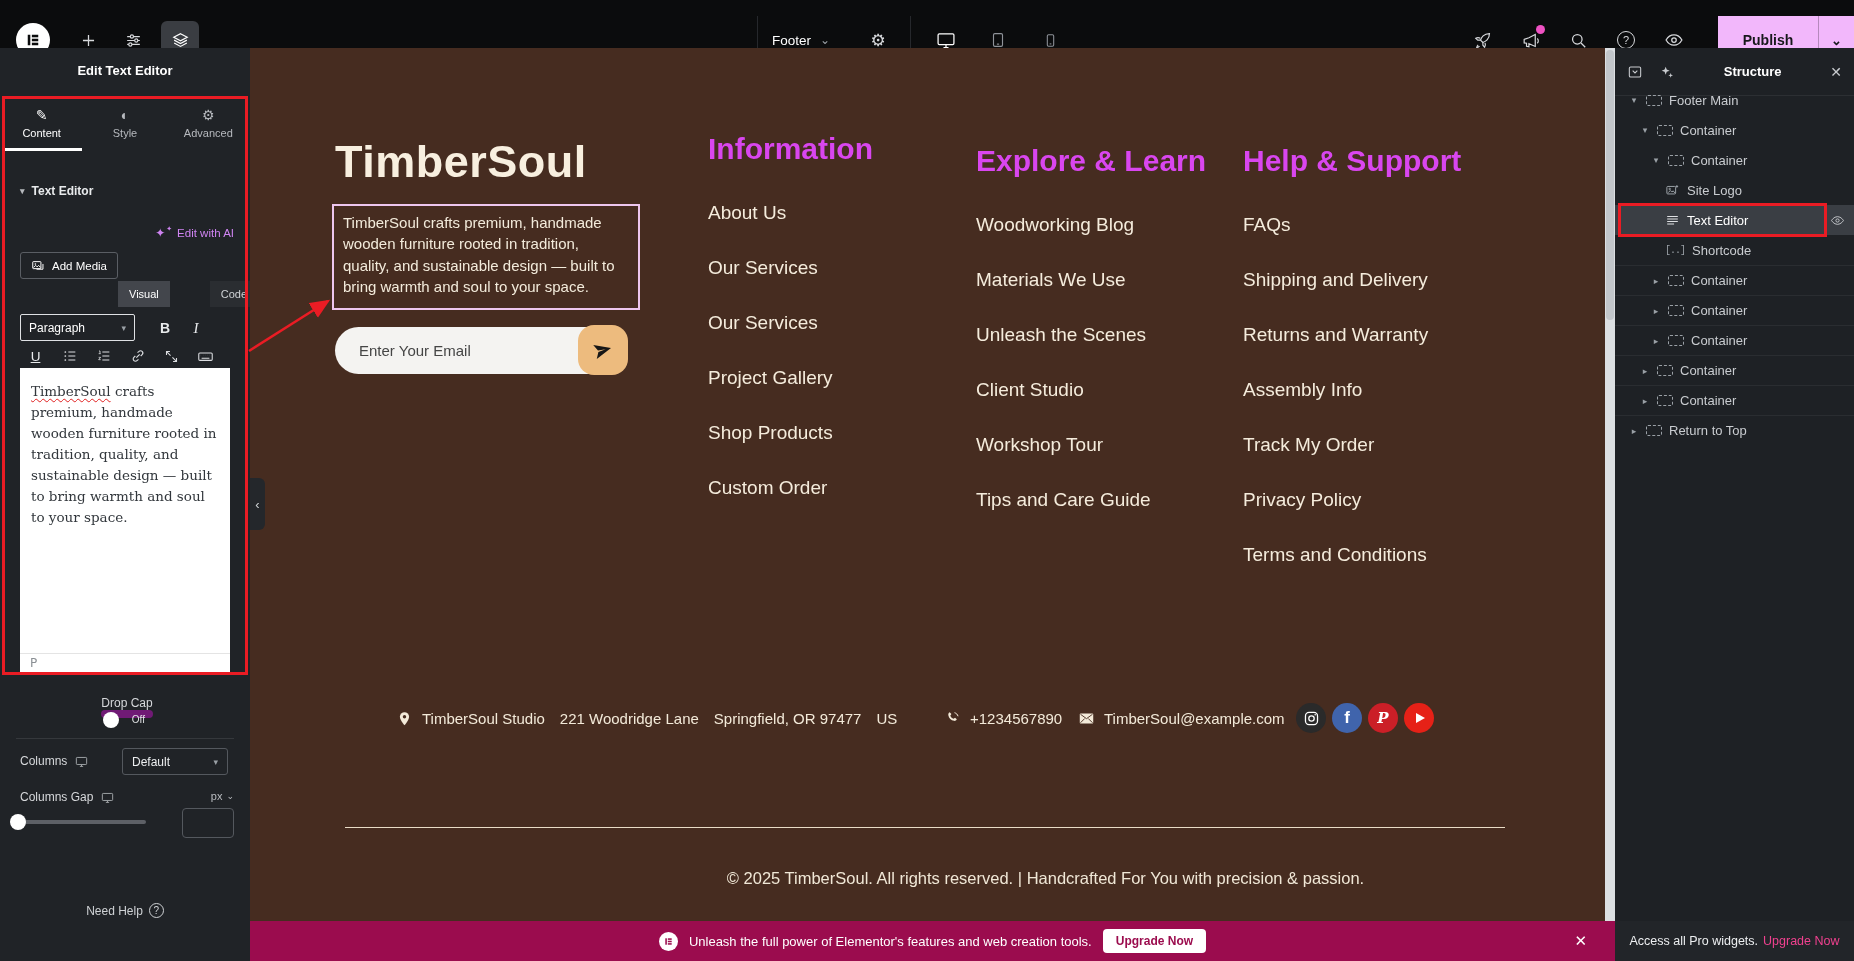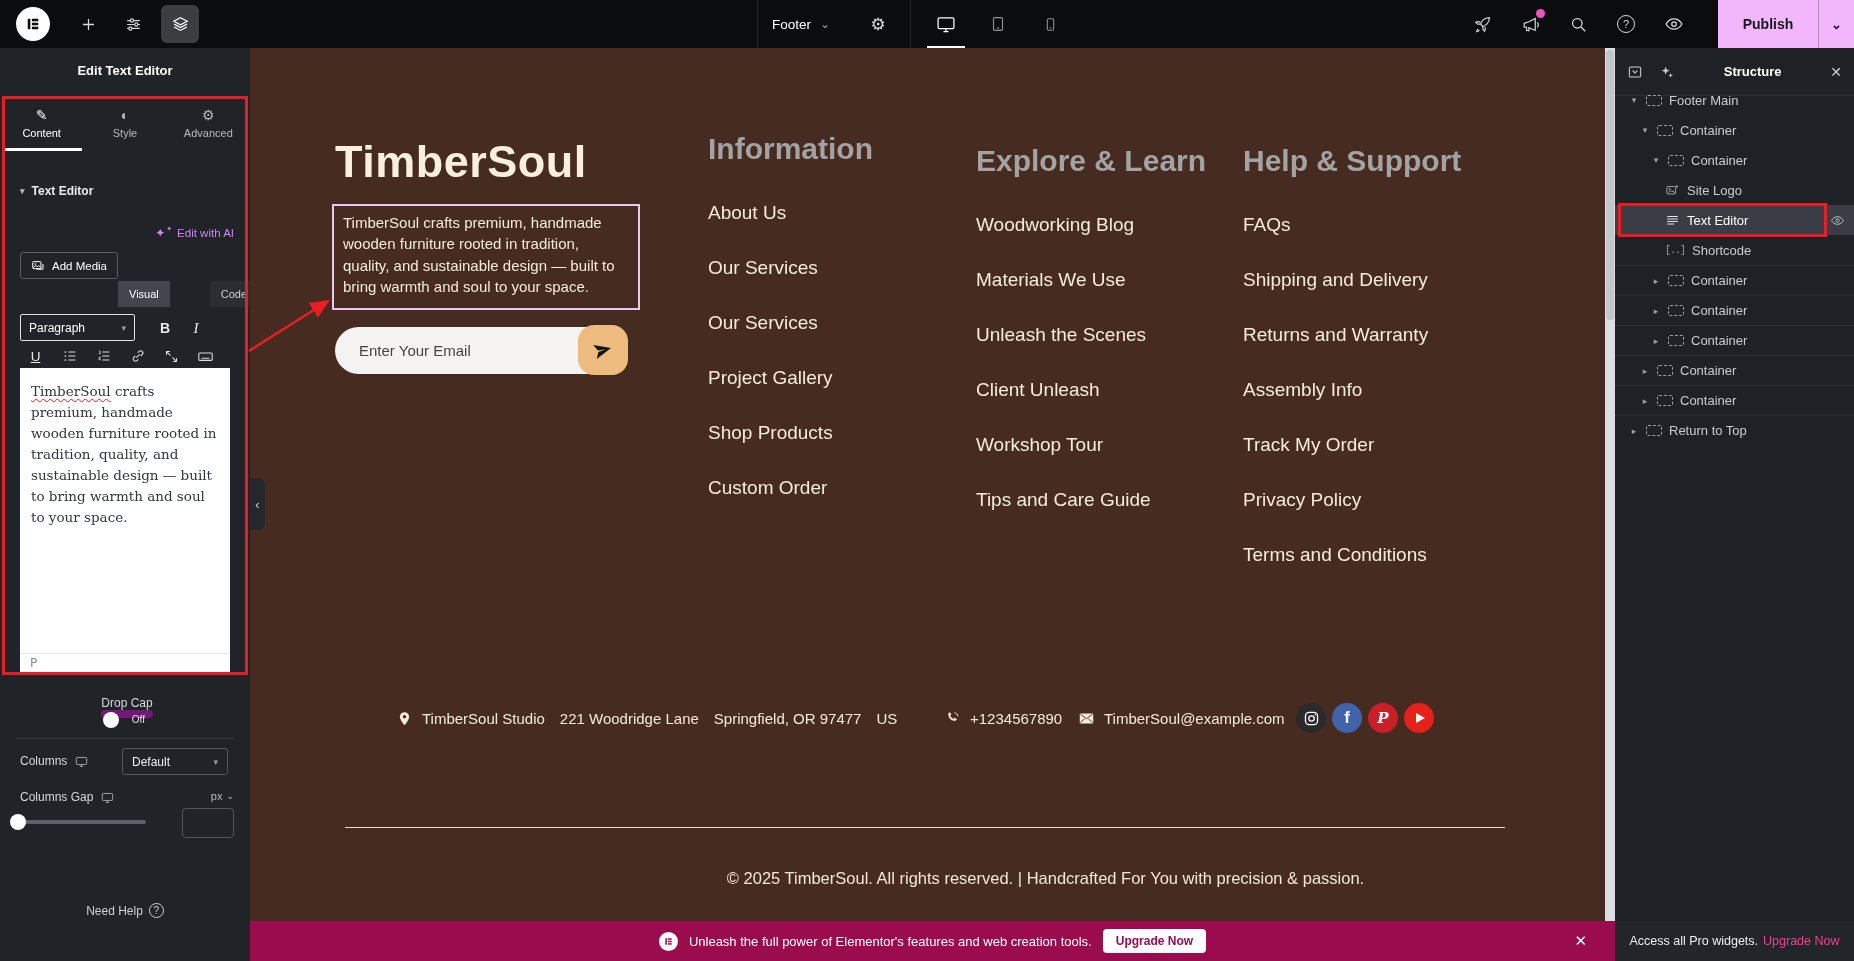--- a/index.html
+++ b/index.html
@@ -2,21 +2,21 @@
 <html><head>
 <meta charset="utf-8">
 <style>
   *{margin:0;padding:0;box-sizing:border-box;}
   html,body{width:1854px;height:961px;overflow:hidden;background:#000;
     font-family:"Liberation Sans",sans-serif;-webkit-font-smoothing:antialiased;}
   #app{position:relative;width:1854px;height:961px;background:#0b0c0d;}
   svg{display:block;}
 
   
-  #topbar{position:absolute;left:0;top:0;width:1602px;height:48px;background:#0b0c0d;color:#d7d9dc;}
+  #topbar{position:absolute;left:0;top:16px;width:1602px;height:48px;background:#0b0c0d;color:#d7d9dc;}
   #logo-btn{position:absolute;left:16px;top:7px;width:34px;height:34px;border-radius:50%;background:#fff;
     display:flex;align-items:center;justify-content:center;}
   .tb-ic{position:absolute;top:0;width:44px;height:48px;display:flex;align-items:center;justify-content:center;color:#d7d9dc;cursor:pointer;}
   #layers-btn{position:absolute;left:161px;top:5px;width:38px;height:38px;border-radius:6px;background:#3a3d42;
     display:flex;align-items:center;justify-content:center;color:#fff;}
   .tb-div{position:absolute;top:0;width:1px;height:48px;background:#26282c;}
   #doc-switch{position:absolute;left:772px;top:0;height:48px;display:flex;align-items:center;gap:9px;color:#fff;font-size:13.5px;cursor:pointer;}
   #doc-gear{position:absolute;left:858px;top:0;width:40px;height:48px;display:flex;align-items:center;justify-content:center;font-size:17px;color:#d7d9dc;}
   #devices{position:absolute;left:920px;top:0;display:flex;}
   .dev{width:52px;height:48px;display:flex;align-items:center;justify-content:center;color:#8f9399;position:relative;}
@@ -88,21 +88,21 @@
   #scroll-thumb{position:absolute;right:1px;top:2px;width:8px;height:270px;border-radius:4px;background:#c2c6ca;cursor:pointer;}
   #brand{position:absolute;left:85px;top:88px;font-size:45px;font-weight:bold;color:#f8efdf;letter-spacing:.5px;cursor:pointer;}
   #desc-widget{position:absolute;left:82px;top:156px;width:308px;height:106px;border:2px solid #eec6ee;
     padding:6px 9px;font-size:15px;line-height:1.43;color:#f3ebdb;cursor:pointer;}
   #email-input{position:absolute;left:85px;top:279px;width:293px;height:47px;border-radius:24px;background:#f4f3f1;border:none;
     padding:0 62px 0 24px;font-size:15px;color:#353535;}
   #email-input::placeholder{color:#454545;}
   #send-btn{position:absolute;left:328px;top:277px;width:50px;height:50px;border-radius:16px;background:#edbb7e;
     display:flex;align-items:center;justify-content:center;cursor:pointer;}
   .fcol{position:absolute;color:#f5ecdc;}
-  .fcol h3{font-size:30px;font-weight:bold;color:#a3a3a3;cursor:default;}
+  .fcol h3{font-size:30px;font-weight:bold;color:#d946ef;cursor:default;}
   .fcol ul{list-style:none;margin-top:36px;display:flex;flex-direction:column;gap:33px;font-size:19px;}
   .fcol li{cursor:pointer;}
   #fcol0{left:458px;top:84px;} #fcol1{left:726px;top:96px;} #fcol2{left:993px;top:96px;}
   .cg{position:absolute;top:655px;height:30px;display:flex;align-items:center;gap:9px;font-size:15px;color:#f3ead9;}
   #cg-addr{left:146px;} #cg-addr span{margin-right:6px;}
   #cg-phone{left:695px;} #cg-mail{left:828px;}
   #socials{position:absolute;left:1046px;top:655px;display:flex;gap:6px;}
   .soc{width:30px;height:30px;border-radius:50%;display:flex;align-items:center;justify-content:center;color:#fff;cursor:pointer;}
   #soc-ig{background:#2a2a2a;} #soc-fb{background:#4064ac;font-weight:bold;font-size:17px;}
   #soc-pin{background:#cb1f27;font-weight:bold;font-size:15px;font-family:"DejaVu Serif",serif;font-style:italic;}
@@ -418,21 +418,21 @@
         <li>Shop Products</li>
         <li>Custom Order</li>
       </ul>
     </div>
     <div class="fcol" id="fcol1">
       <h3>Explore &amp; Learn</h3>
       <ul>
         <li>Woodworking Blog</li>
         <li>Materials We Use</li>
         <li>Unleash the Scenes</li>
-        <li>Client Unleash</li>
+        <li>Client Studio</li>
         <li>Workshop Tour</li>
         <li>Tips and Care Guide</li>
       </ul>
     </div>
     <div class="fcol" id="fcol2">
       <h3>Help &amp; Support</h3>
       <ul>
         <li>FAQs</li>
         <li>Shipping and Delivery</li>
         <li>Returns and Warranty</li>

